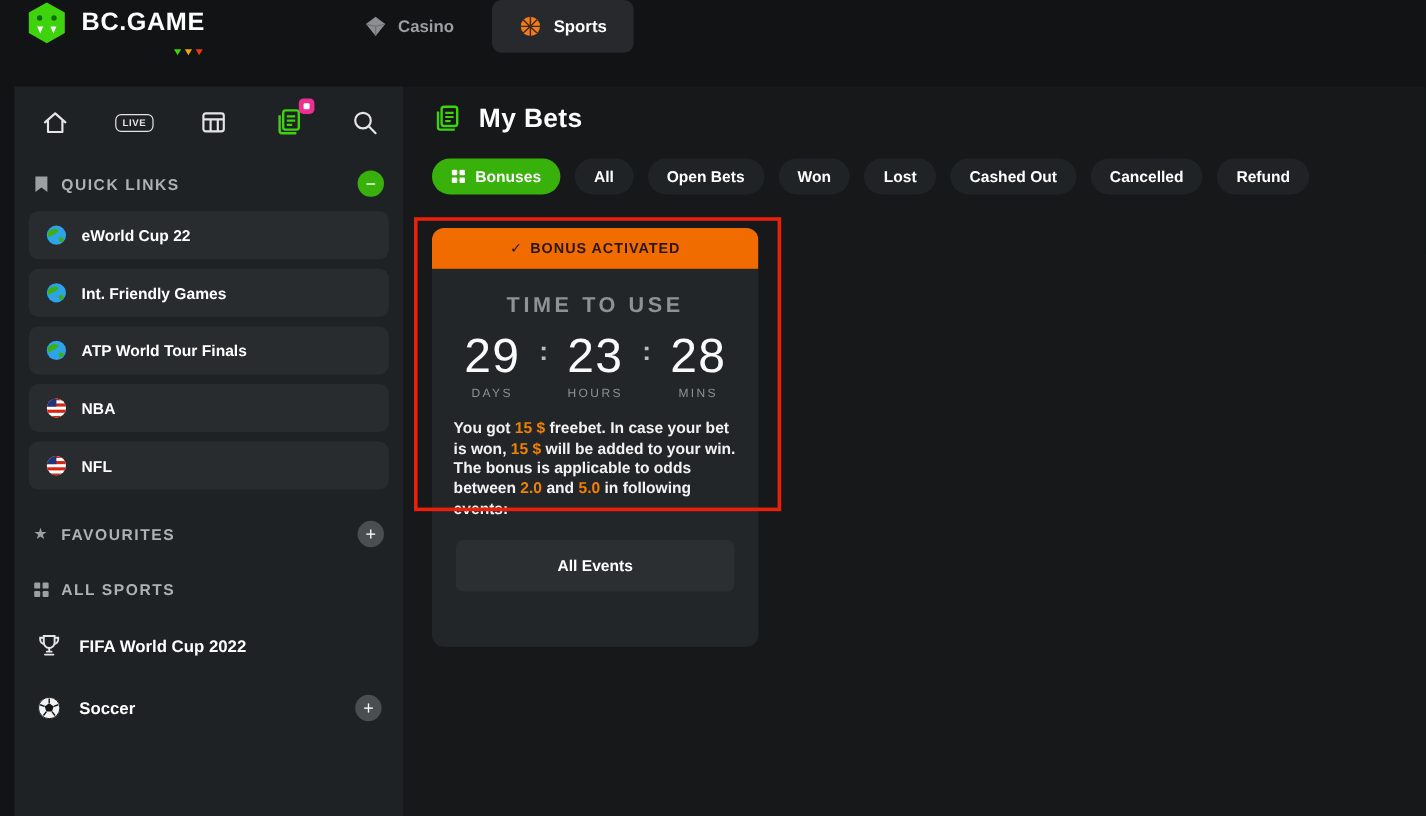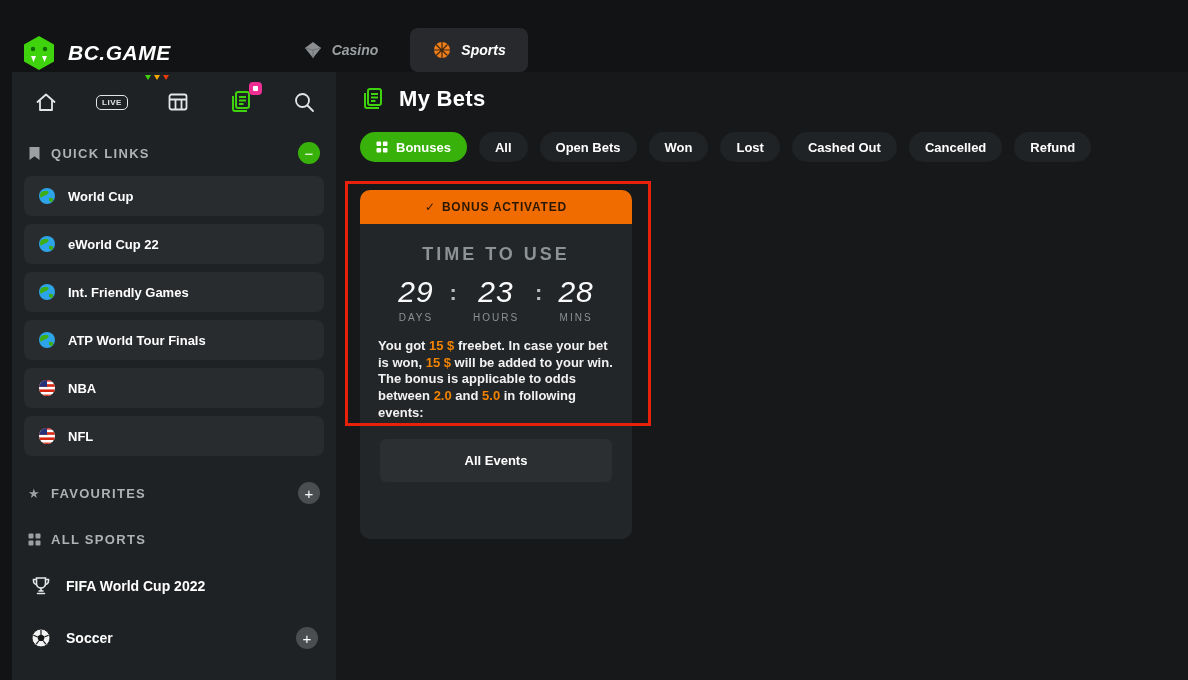--- a/index.html
+++ b/index.html
@@ -2,21 +2,21 @@
 <html><head>
 <meta charset="utf-8">
 <style>
   * { box-sizing: border-box; margin: 0; padding: 0; }
   html,body { width:1188px; height:680px; }
   body {
     font-family: "Liberation Sans", "DejaVu Sans", sans-serif;
     background:#141617; color:#fff; overflow:hidden; position:relative;
   }
   
-  .topbar { height:72px; background:#121314; display:flex; align-items:flex-end; padding:0 0 0 20px;font-style:italic; }
+  .topbar { height:72px; background:#121314; display:flex; align-items:flex-start; padding:0 0 0 20px; }
   .brand { display:flex; align-items:center; gap:10px; cursor:pointer; position:relative; }
   .brand-text { font-size:21px; font-weight:bold; letter-spacing:.5px; }
   .brand-dots { position:absolute; right:2px; bottom:-8px; display:flex; gap:3px; }
   .brand-dots i { width:0; height:0; border-left:3px solid transparent; border-right:3px solid transparent; border-top:5px solid #3fd30d; }
   .brand-dots i:nth-child(2){ border-top-color:#f2a900; }
   .brand-dots i:nth-child(3){ border-top-color:#e93a0b; }
   .top-tabs { margin-left:110px; display:flex; gap:10px; }
   .top-tab { height:44px; display:flex; align-items:center; gap:9px; padding:0 22px; border-radius:8px;
              color:#9b9fa1; font-size:14px; font-weight:bold; cursor:pointer; }
   .top-tab.active { background:#27292c; color:#fff; }
@@ -52,21 +52,21 @@
   .pill { height:30px; padding:0 16px; border-radius:16px; background:#202325; color:#fff; font-size:13px;
           font-weight:bold; display:flex; align-items:center; gap:8px; cursor:pointer; white-space:nowrap; }
   .pill.active { background:#38b20a; }
   
   .card { width:272px; height:349px; margin-top:28px; background:#232628; border-radius:10px; overflow:hidden; }
   .card-head { height:34px; background:#f06c00; display:flex; align-items:center; justify-content:center; gap:6px;
                color:#2b1804; font-size:12px; font-weight:bold; letter-spacing:.8px; }
   .ttu { text-align:center; margin-top:20px; color:#8d9295; font-size:18px; font-weight:bold; letter-spacing:3px; }
   .countdown { display:flex; justify-content:center; align-items:flex-start; gap:16px; margin-top:10px; }
   .cd-unit { text-align:center; }
-  .cd-num { font-size:30px; color:#fafafa; letter-spacing:1px;font-style:italic; }
+  .cd-num { font-size:40px; color:#fafafa; letter-spacing:1px; }
   .cd-lbl { font-size:10px; font-weight:normal; color:#8d9295; letter-spacing:2px; margin-top:3px; }
   .cd-colon { font-size:22px; color:#b9bcbe; padding-top:5px; font-weight:600; }
   .desc { margin:15px 18px 0 18px; font-size:13px; font-weight:600; color:#f2f2f2; line-height:1.28; }
   .desc .hl { color:#f08200; }
   .all-events { display:block; margin:18px auto 0 auto; width:232px; height:43px; background:#2c2f31; border:none;
                 border-radius:6px; color:#fff; font-size:13px; font-weight:bold; font-family:inherit; cursor:pointer; }
   
   .annotation { position:absolute; left:345px; top:181px; width:306px; height:245px; border:3px solid #e9210b;
                 z-index:20; pointer-events:none; }
   svg { display:block; }
@@ -155,28 +155,20 @@
       <button class="round-btn green">−</button>
     </div>
 
     <div class="q-list">
       <div class="q-item">
         <svg width="18" height="18" viewBox="0 0 18 18">
           <circle cx="9" cy="9" r="8" fill="#2da3e8"></circle>
           <path fill="#3fae12" d="M3 5.5c2-1.5 5-2.5 7-1.3 1.7 1-.3 2.8-2 3.8-1.8 1-3.4.8-4.4 2.4-.8 1.2-1.9-1-1.6-2.6.2-1.1.4-1.7 1-2.3z"></path>
           <path fill="#3fae12" d="M11.5 11c1.8-.8 3.8.2 3.6 1.9-.2 1.7-2.2 2.6-3.1 1.7-.9-.9-1.6-3.1-.5-3.6z"></path>
         </svg>
-        <span>World Cup</span>
-      </div>
-      <div class="q-item">
-        <svg width="18" height="18" viewBox="0 0 18 18">
-          <circle cx="9" cy="9" r="8" fill="#2da3e8"></circle>
-          <path fill="#3fae12" d="M3 5.5c2-1.5 5-2.5 7-1.3 1.7 1-.3 2.8-2 3.8-1.8 1-3.4.8-4.4 2.4-.8 1.2-1.9-1-1.6-2.6.2-1.1.4-1.7 1-2.3z"></path>
-          <path fill="#3fae12" d="M11.5 11c1.8-.8 3.8.2 3.6 1.9-.2 1.7-2.2 2.6-3.1 1.7-.9-.9-1.6-3.1-.5-3.6z"></path>
-        </svg>
         <span>eWorld Cup 22</span>
       </div>
       <div class="q-item">
         <svg width="18" height="18" viewBox="0 0 18 18">
           <circle cx="9" cy="9" r="8" fill="#2da3e8"></circle>
           <path fill="#3fae12" d="M3 5.5c2-1.5 5-2.5 7-1.3 1.7 1-.3 2.8-2 3.8-1.8 1-3.4.8-4.4 2.4-.8 1.2-1.9-1-1.6-2.6.2-1.1.4-1.7 1-2.3z"></path>
           <path fill="#3fae12" d="M11.5 11c1.8-.8 3.8.2 3.6 1.9-.2 1.7-2.2 2.6-3.1 1.7-.9-.9-1.6-3.1-.5-3.6z"></path>
         </svg>
         <span>Int. Friendly Games</span>
       </div>

